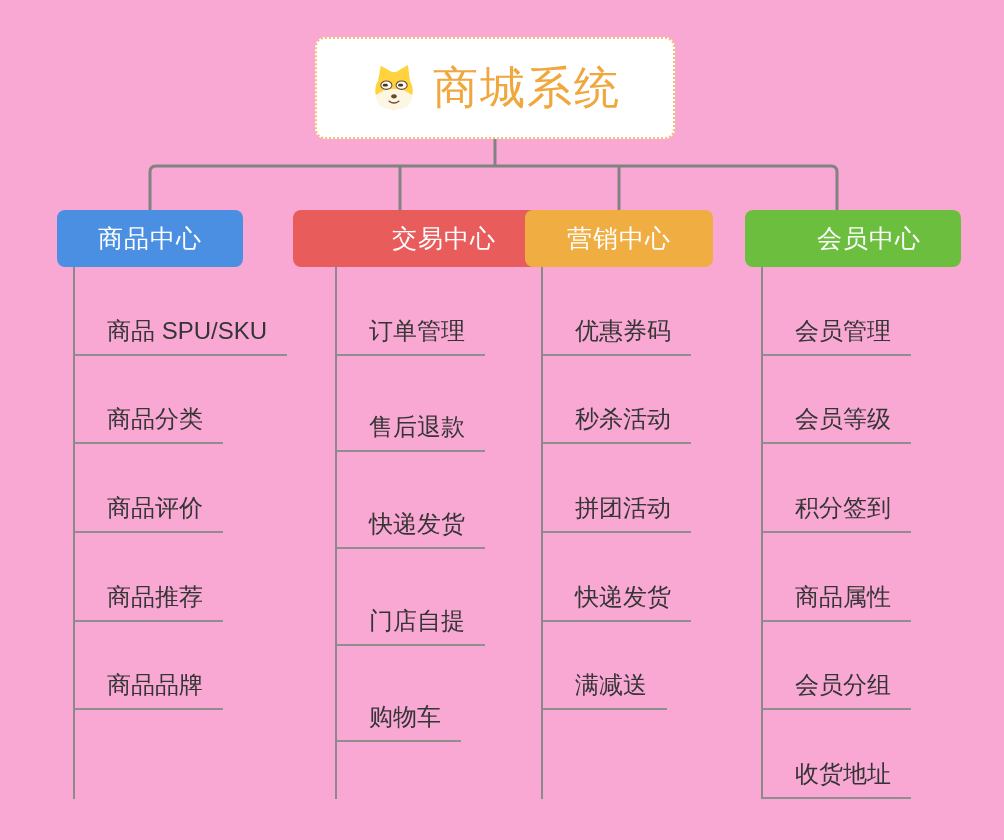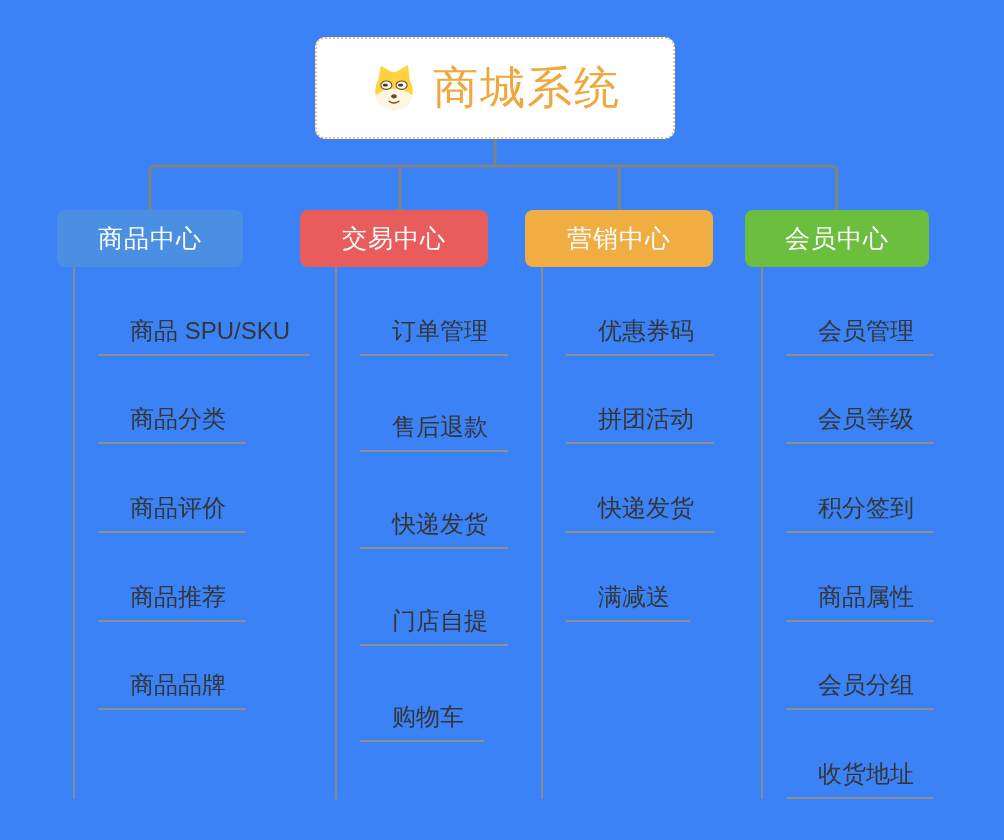--- a/index.html
+++ b/index.html
@@ -4,21 +4,21 @@
 <style>
   html,body{margin:0;padding:0;}
   body{
     font-family:"Liberation Sans","DejaVu Sans",sans-serif;
     background:#f7f7f7;
   }
   .canvas{
     position:relative;
     width:1004px;
     height:840px;
-    background:#3b82f6;
+    background:#f9a8d4;
     overflow:hidden;
   }
   svg.connectors{
     position:absolute;
     left:0;top:0;
     width:1004px;height:840px;
     pointer-events:none;
   }
   
   .root-node{
@@ -51,32 +51,31 @@
     display:flex;
     align-items:center;
     justify-content:center;
     color:#ffffff;
     font-size:25px;
     letter-spacing:1px;
     cursor:pointer;
     white-space:nowrap;
   }
   .b0{left:57px;width:186px;}
-  .b1{left:300px;width:188px;}
+  .b1{left:293px;width:206px;padding-left:48px;}
   .b2{left:525px;width:188px;}
   .b3{left:745px;width:184px;}
   
   .col{
     position:absolute;
     top:267px;
     height:532px;
     border-left:2px solid #8a8a8a;
     display:flex;
     flex-direction:column;
-    padding-left:23px;
   }
   .c0{left:73px;}
   .c1{left:335px;gap:8px;}
   .c2{left:541px;}
   .c3{left:761px;}
   .item{
     height:calc(532px / 6);
     display:flex;
     align-items:flex-end;
   }
@@ -118,21 +117,21 @@
         <ellipse cx="36" cy="48" rx="4" ry="3" fill="#6b4a2b"></ellipse>
         <path d="M29 55 Q36 60 43 55" stroke="#6b4a2b" stroke-width="2" fill="none" stroke-linecap="round"></path>
       </svg>
     </span>
     <span class="root-title">商城系统</span>
   </div>
 
   <div class="branch b0" style="background: rgb(74, 143, 226);">商品中心</div>
   <div class="branch b1" style="background: rgb(232, 93, 91);">交易中心</div>
   <div class="branch b2" style="background: rgb(239, 173, 66);">营销中心</div>
-  <div class="branch b3" style="background: rgb(108, 190, 63);">会员中心</div>
+  <div class="branch b3" style="background: rgb(108, 190, 63); padding-left: 32px;">会员中心</div>
 
   <div class="col c0">
     <div class="item">
         <span class="item-label">商品 SPU/SKU</span>
       </div>
     <div class="item">
         <span class="item-label">商品分类</span>
       </div>
     <div class="item">
         <span class="item-label">商品评价</span>
@@ -161,20 +160,23 @@
     <div class="item">
         <span class="item-label">购物车</span>
       </div>
   </div>
 
   <div class="col c2">
     <div class="item">
         <span class="item-label">优惠券码</span>
       </div>
     <div class="item">
+        <span class="item-label">秒杀活动</span>
+      </div>
+    <div class="item">
         <span class="item-label">拼团活动</span>
       </div>
     <div class="item">
         <span class="item-label">快递发货</span>
       </div>
     <div class="item">
         <span class="item-label">满减送</span>
       </div>
   </div>
 

